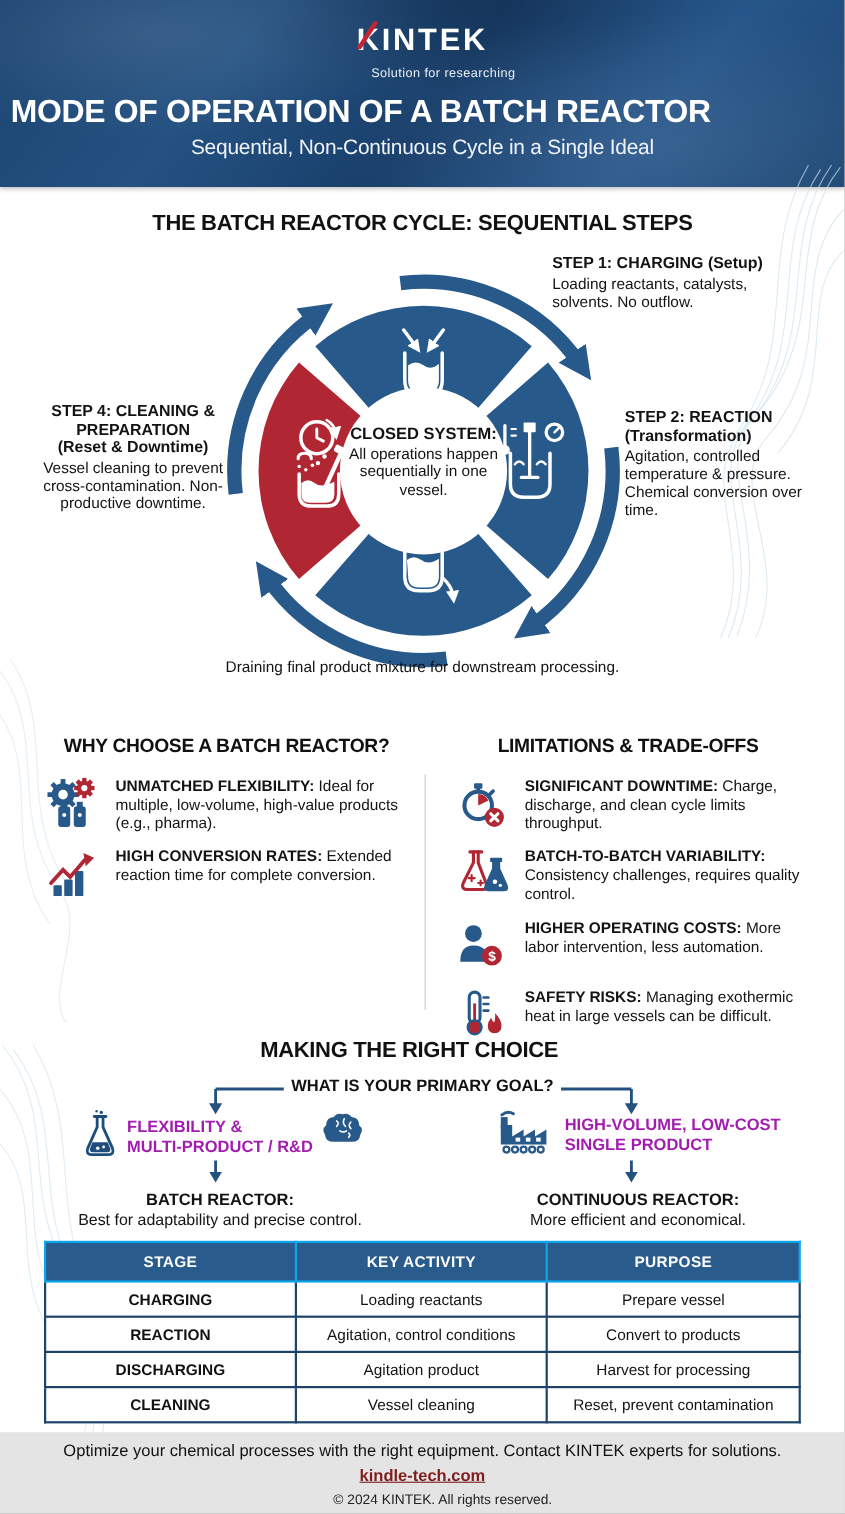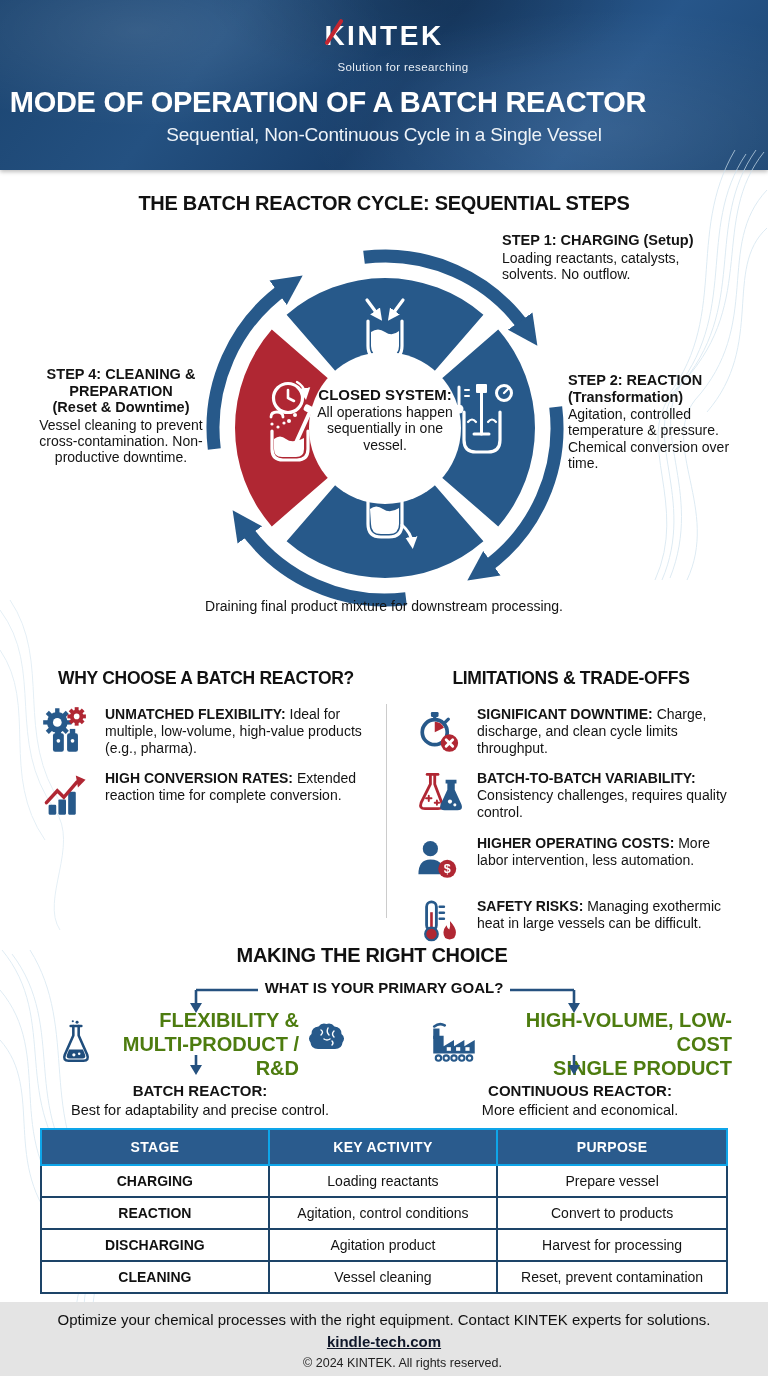--- a/index.html
+++ b/index.html
@@ -51,55 +51,55 @@
   .vdivider{position:absolute;left:386px;top:704px;width:1px;height:214px;background:#cccccc;}
   
   .choice-title{position:absolute;left:0;top:944px;width:744px;text-align:center;
                 font-size:20px;font-weight:bold;letter-spacing:-0.3px;color:#111;}
   .question{position:absolute;left:0;top:979px;width:768px;text-align:center;
             font-size:15px;font-weight:bold;color:#111;}
   .bracket{position:absolute;left:0;top:981px;}
   .goal{position:absolute;display:flex;align-items:center;justify-content:center;gap:9px;}
   .goal-left{left:60px;top:1008px;width:286px;}
   .goal-right{left:426px;top:1008px;width:306px;}
-  .goal .gt{font-size:20px;font-weight:bold;text-align:right;line-height:1.2;color:#4d7c0f;}
+  .goal .gt{font-size:15px;font-weight:bold;text-align:left;line-height:1.2;color:#a21caf;}
   .midarrow{position:absolute;top:1054px;}
   .ma-left{left:188px;} .ma-right{left:566px;}
   .result{position:absolute;top:1082px;text-align:center;font-size:14.5px;line-height:1.25;}
   .result-left{left:25px;width:350px;}
   .result-right{left:405px;width:350px;}
   .result .rs{font-weight:bold;font-size:15px;}
   
   .stage-table{position:absolute;left:40px;top:1128px;width:688px;border-collapse:collapse;
                font-size:14px;text-align:center;}
   .stage-table th{background:#2a5b8d;color:#fff;font-weight:bold;height:32px;
                   border:2px solid #0ea5e9;letter-spacing:.3px;font-size:14px;}
   .stage-table td{border:2px solid #1d4468;height:28px;background:#fff;color:#131313;}
   .stage-table td.stage{font-weight:bold;color:#111;}
   
   .footer{position:absolute;left:0;top:1302px;width:768px;height:74px;background:#e4e4e4;
           text-align:center;}
   .footer .cta{font-size:15px;color:#111;margin-top:9px;}
-  .footer a{display:inline-block;margin-top:5px;font-size:15px;font-weight:bold;color:#0f172a;
+  .footer a{display:inline-block;margin-top:5px;font-size:15px;font-weight:bold;color:#7f1d1d;
             text-decoration:underline;}
   .footer .copy{font-size:12.5px;color:#222;margin-top:5px;margin-left:37px;}
 </style>
 </head>
 <body>
 
 <div class="page">
 
   <div class="header">
     <div class="logo">
       <span class="kslash"></span>
       <span>KINTEK</span>
     </div>
     <div class="tagline">Solution for researching</div>
     <h1 class="main-title">MODE OF OPERATION OF A BATCH REACTOR</h1>
-    <div class="sub-title">Sequential, Non-Continuous Cycle in a Single Vessel</div>
+    <div class="sub-title">Sequential, Non-Continuous Cycle in a Single Ideal</div>
   </div>
 
   <svg class="deco abs" style="left:615px;top:150px" width="153" height="430" viewBox="0 0 153 430">
     <g opacity="0.7">
       <path d="M149 2 C 95 70, 142 150, 70 230 C 30 275, 90 340, 55 428"></path>
       <path d="M141 0 C 88 75, 135 158, 63 238 C 25 285, 82 348, 47 430"></path>
       <path d="M131 4 C 80 80, 126 165, 56 245 C 20 292, 74 355, 40 430"></path>
       <path d="M152 40 C 100 95, 148 175, 80 250 C 45 295, 105 360, 72 430"></path>
       <path d="M152 78 C 108 118, 150 195, 92 262"></path>
       <path d="M120 0 C 70 85, 116 170, 48 252"></path>

